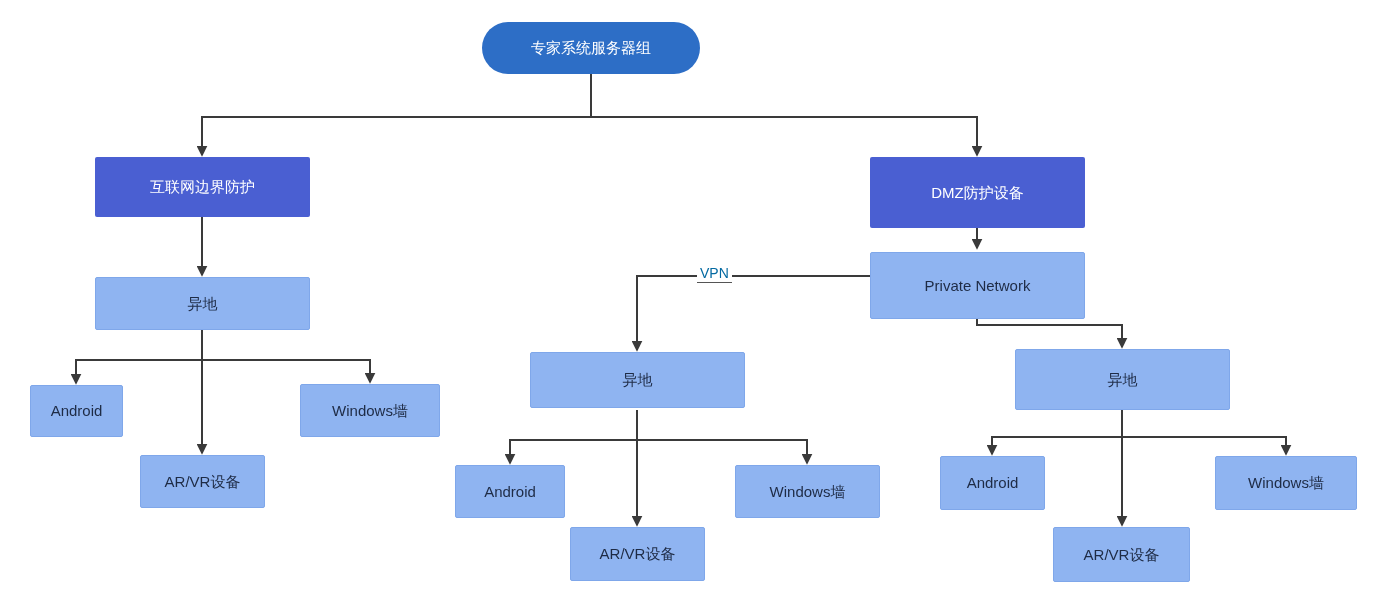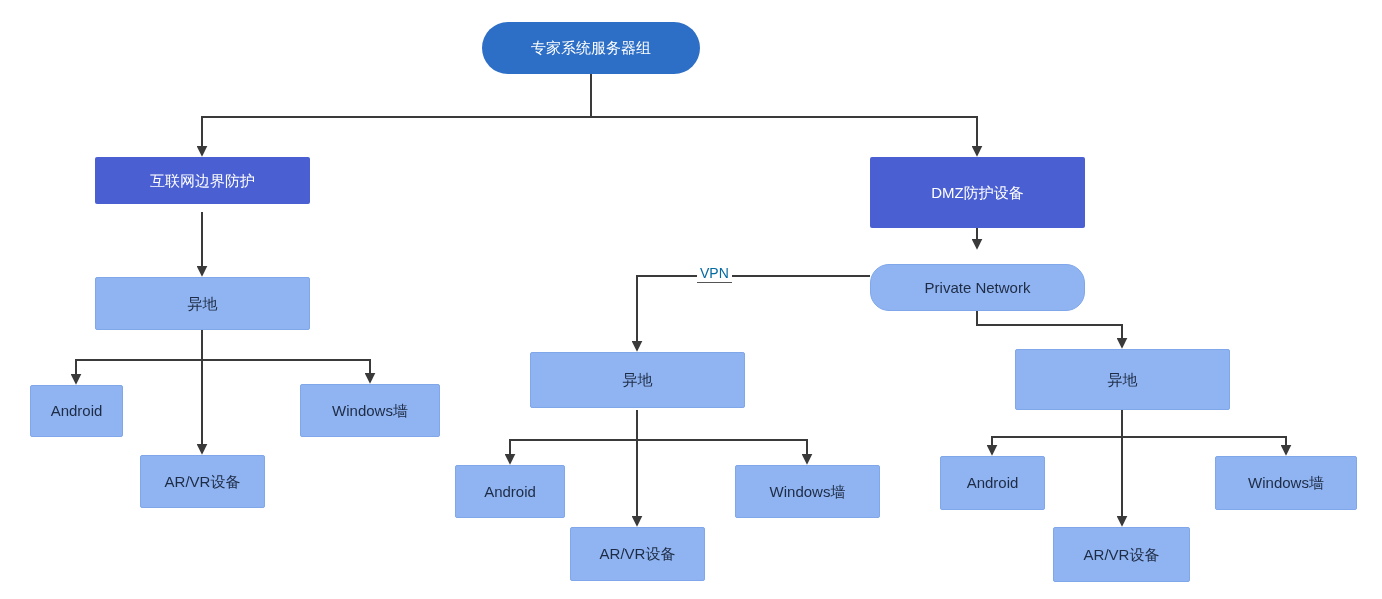--- a/index.html
+++ b/index.html
@@ -85,25 +85,25 @@
     <path class="edge" d="M637 410 V525" marker-end="url(#arrowhead)"></path>
     <path class="edge" d="M637 410 V440 H510 V463" marker-end="url(#arrowhead)"></path>
     <path class="edge" d="M637 410 V440 H807 V463" marker-end="url(#arrowhead)"></path>
     <path class="edge" d="M1122 410 V525" marker-end="url(#arrowhead)"></path>
     <path class="edge" d="M1122 410 V437 H992 V454" marker-end="url(#arrowhead)"></path>
     <path class="edge" d="M1122 410 V437 H1286 V454" marker-end="url(#arrowhead)"></path>
   </svg>
 
   <div class="node root" style="left:482px; top:22px; width:218px; height:52px;">专家系统服务器组</div>
 
-  <div class="node branch" style="left:95px; top:157px; width:215px; height:47px;">互联网边界防护</div>
+  <div class="node branch" style="left:95px; top:157px; width:215px; height:60px;">互联网边界防护</div>
 
   <div class="node branch" style="left:870px; top:157px; width:215px; height:71px;">DMZ防护设备</div>
 
-  <div class="node leaf" style="left:870px; top:264px; width:215px; height:47px;border-radius:19px;">Private Network</div>
+  <div class="node leaf" style="left:870px; top:252px; width:215px; height:67px;">Private Network</div>
 
   <div class="node leaf" style="left:95px; top:277px; width:215px; height:53px;">异地</div>
 
   <div class="node leaf" style="left:30px; top:385px; width:93px; height:52px;">Android</div>
 
   <div class="node leaf" style="left:140px; top:455px; width:125px; height:53px;">AR/VR设备</div>
 
   <div class="node leaf" style="left:300px; top:384px; width:140px; height:53px;">Windows墙</div>
 
   <div class="node leaf" style="left:530px; top:352px; width:215px; height:56px;">异地</div>

